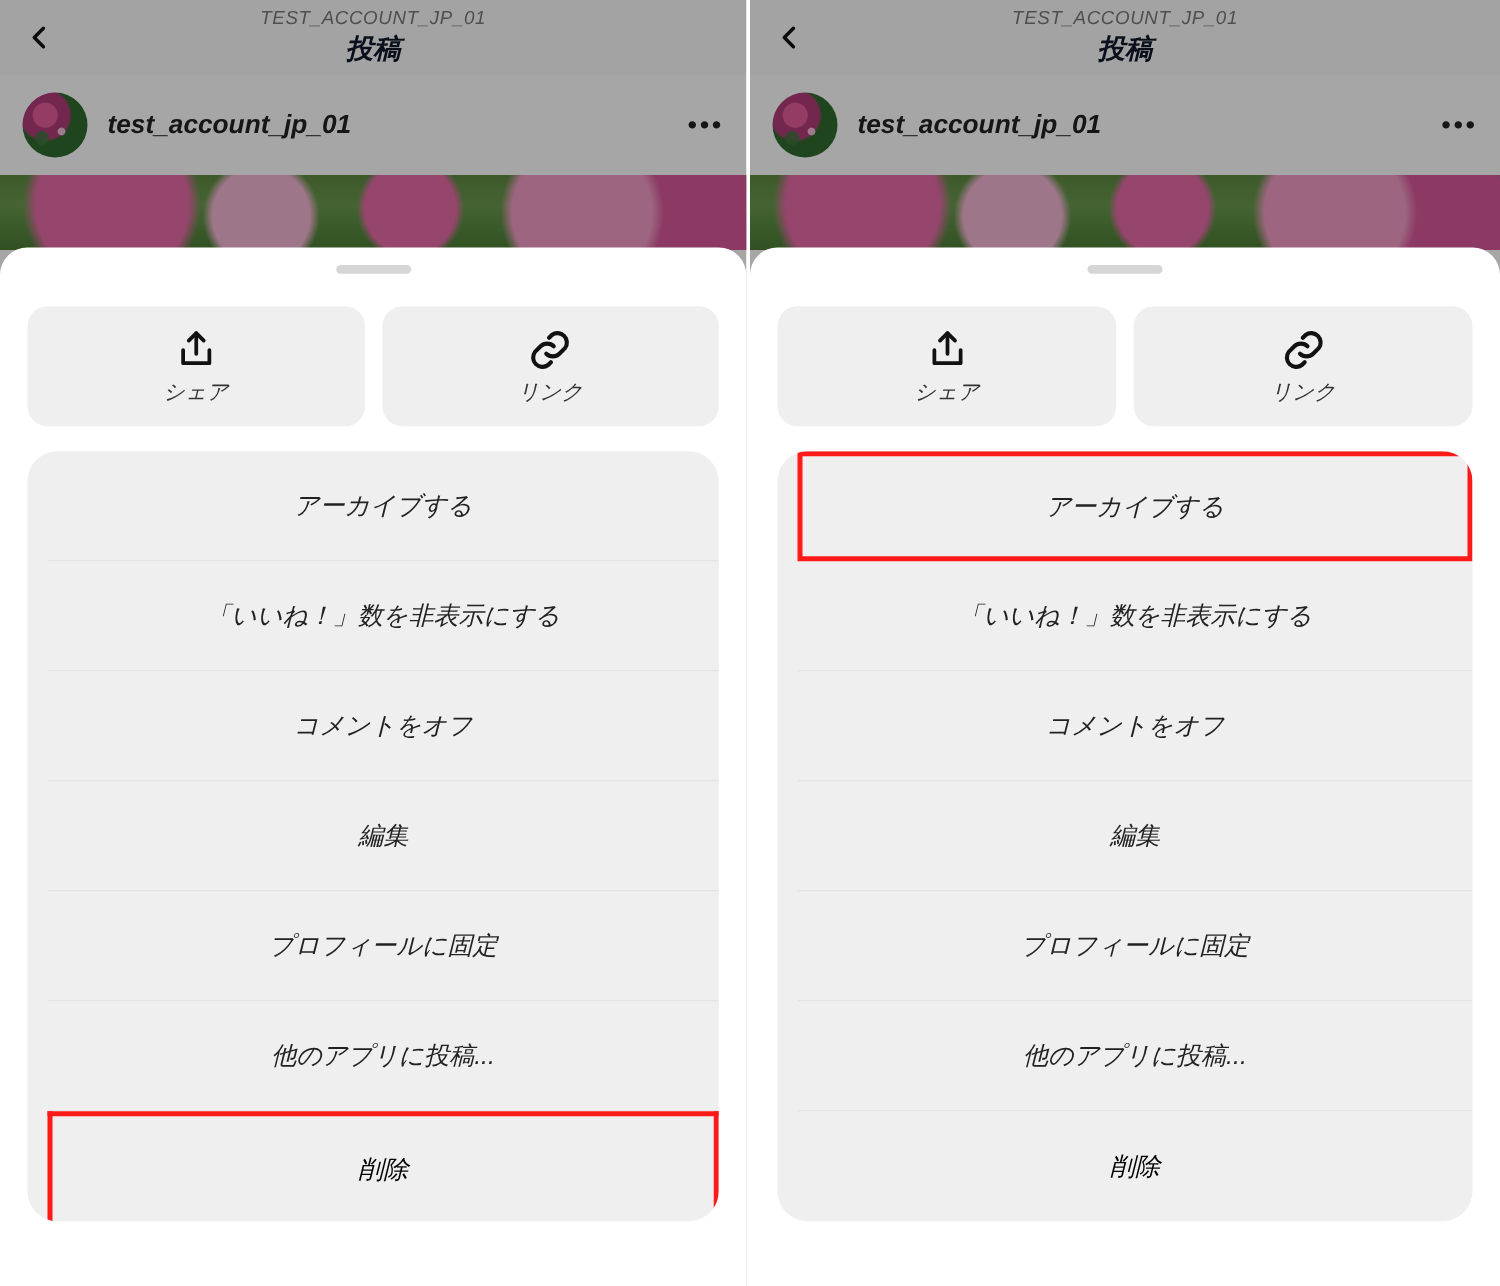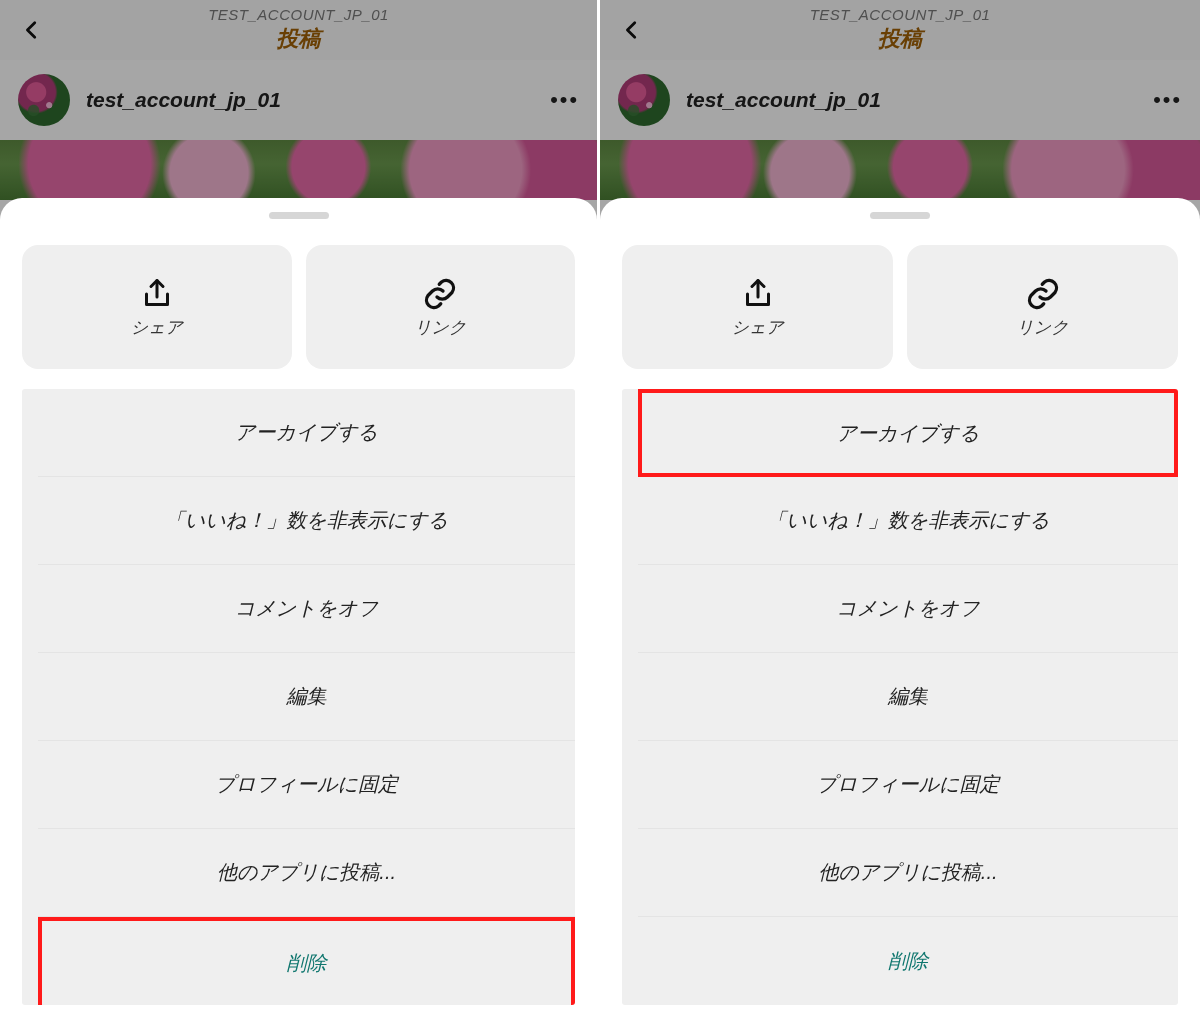--- a/index.html
+++ b/index.html
@@ -19,21 +19,21 @@
     height: 60px; display: flex; align-items: center; justify-content: center;
     position: relative; background: #fafafa;
   }
   .back {
     position: absolute; left: 14px; top: 50%; transform: translateY(-50%);
     width: 36px; height: 36px; display: flex; align-items: center; justify-content: center;
   }
   .back svg { width: 22px; height: 22px; }
   .titles { text-align: center; }
   .subtitle { font-size: 15px; color: #7a7a7a; font-weight: 500; letter-spacing: 0.5px; }
-  .title { font-size: 22px; font-weight: 700; color: #a16207; margin-top: 1px; }
+  .title { font-size: 22px; font-weight: 700; color: #0f172a; margin-top: 1px; }
 
   .postbar {
     height: 80px; display: flex; align-items: center; padding: 0 18px;
     background: #fff;
   }
   .avatar {
     width: 52px; height: 52px; border-radius: 50%; overflow: hidden; flex: none;
     background: radial-gradient(circle at 35% 35%, #e55c9a 0 20%, #b13d78 22% 40%, #2e6b2e 45% 100%);
     position: relative;
   }
@@ -63,37 +63,37 @@
     top: 198px;
   }
   .grabber {
     width: 60px; height: 7px; background: #d6d6d6; border-radius: 4px;
     margin: 14px auto 26px;
   }
   .actions {
     display: flex; gap: 14px; padding: 0 22px 20px;
   }
   .action {
-    flex: 1; background: #efefef; border-radius: 16px; height: 124px;
+    flex: 1; background: #efefef; border-radius: 16px; height: 96px;
     display: flex; flex-direction: column; align-items: center; justify-content: center; gap: 4px;
   }
   .action svg { width: 36px; height: 36px; }
   .action-label { font-size: 17px; color: #333; font-weight: 400; }
 
   .menu {
-    margin: 0 22px; background: #efefef; border-radius: 3px; overflow: hidden; padding-left: 16px;
+    margin: 0 22px; background: #efefef; border-radius: 24px; overflow: hidden; padding-left: 16px;
   }
   .menu-item {
     height: 88px; display: flex; align-items: center; justify-content: center;
     font-size: 20px; color: #222; font-weight: 400;
     border-bottom: 1px solid #e4e4e4;
     position: relative;
   }
   .menu-item:last-child { border-bottom: none; }
-  .menu-item.danger { color: #0f766e; }
+  .menu-item.danger { color: #000000; }
   .highlight { border: 4px solid #ff1a1a; }
   
   .menu-item.highlight { height: 88px; }
 </style>
 </head>
 <body>
 
 <div class="phone left">
   <div class="header">
     <div class="back">

